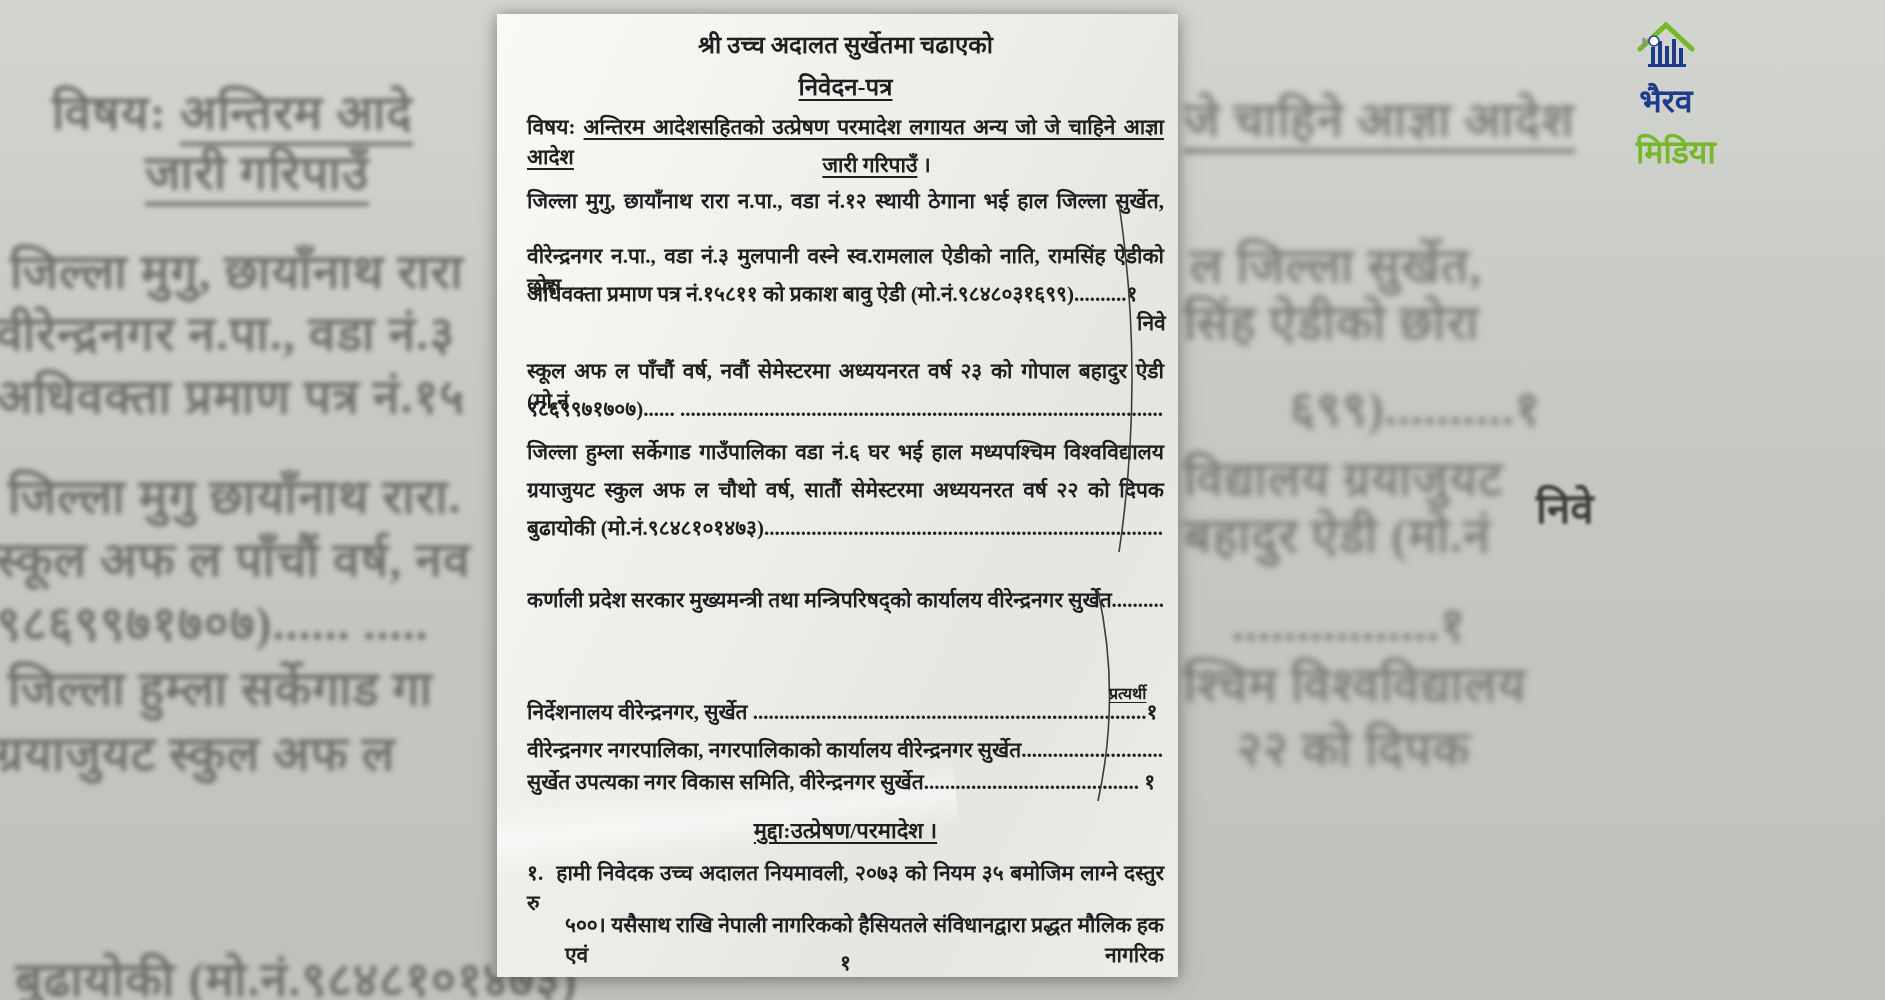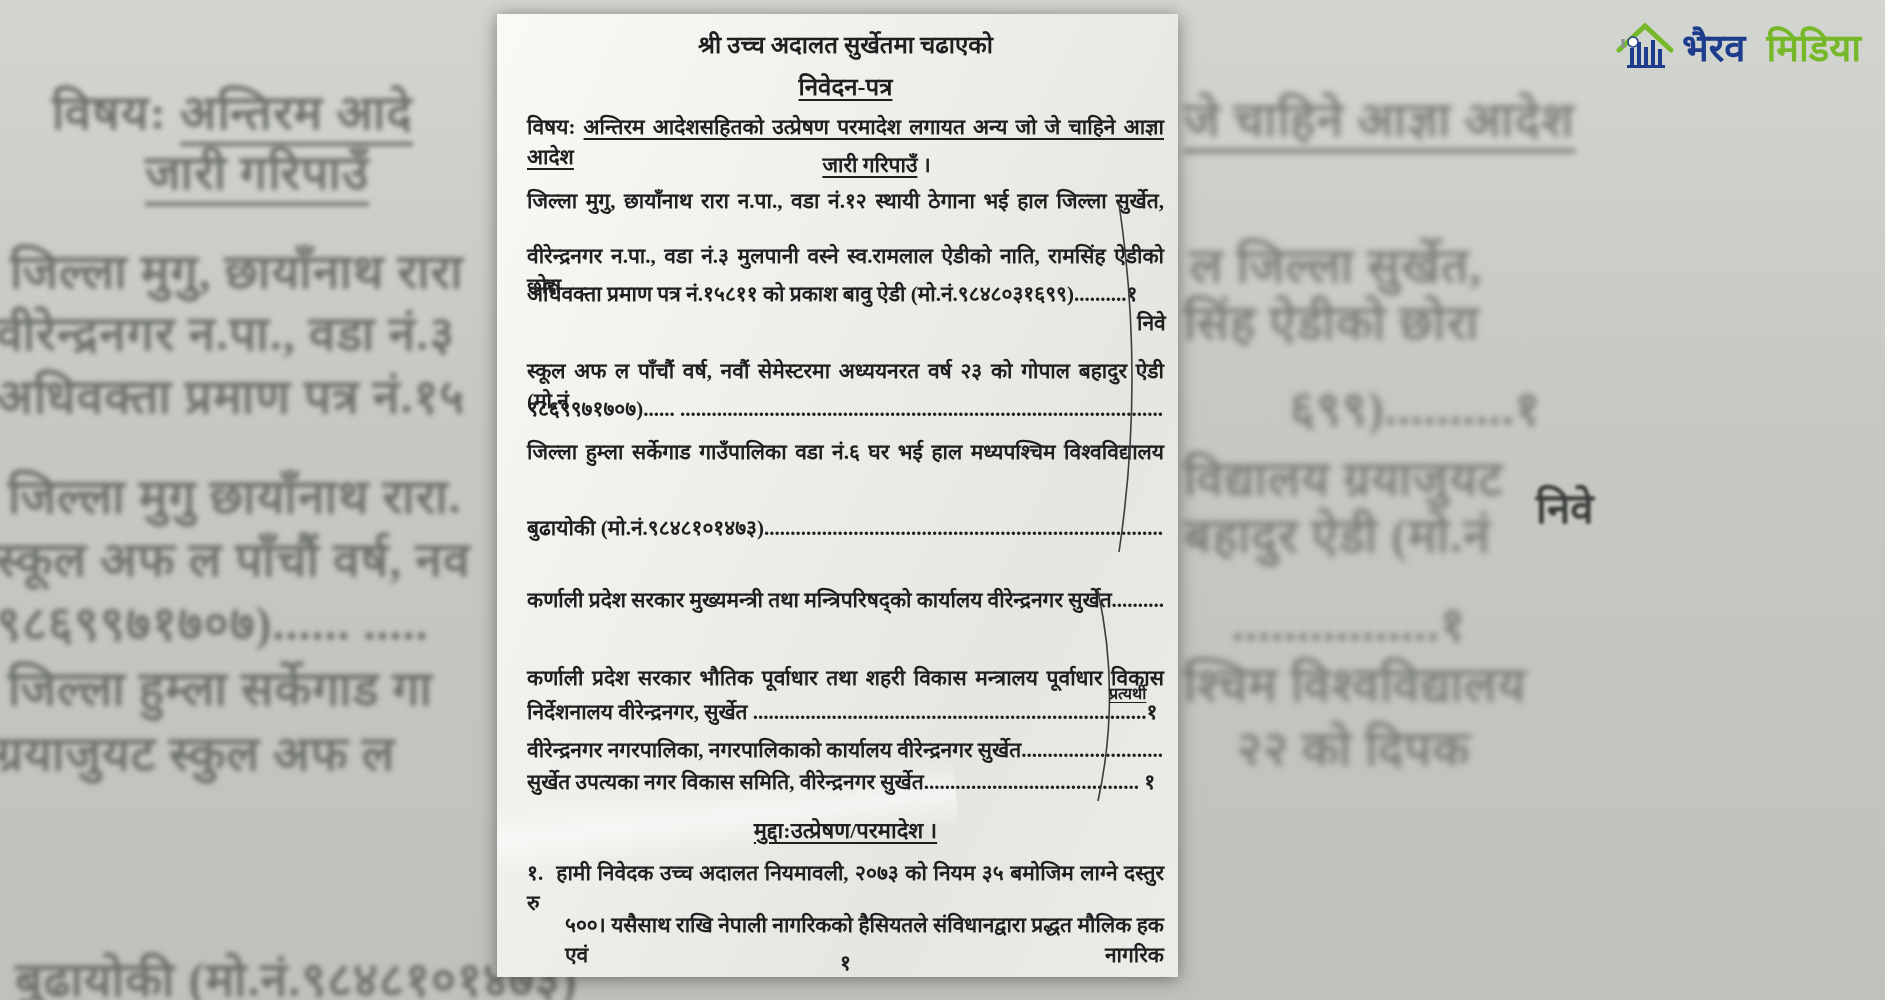--- a/index.html
+++ b/index.html
@@ -76,25 +76,26 @@
     position:absolute;z-index:3;font-weight:700;color:#1f1f1f;white-space:nowrap;
   }
   .lbl-nive{left:640px;top:294px;font-size:21px;text-align:center;}
   .lbl-prat{left:612px;top:668px;font-size:16px;text-decoration:underline;text-underline-offset:3px;}
   .brace{position:absolute;z-index:3;}
   .brace1{left:618px;top:188px;}
   .brace2{left:598px;top:575px;}
   
   .logo{
     position:absolute;left:1616px;top:20px;z-index:3;display:flex;align-items:center;gap:8px;
-    font-family:"Liberation Sans","DejaVu Sans",sans-serif;font-weight:700;font-size:38px;
+    font-family:"Liberation Sans","DejaVu Sans",sans-serif;font-weight:700;font-size:32px;
     white-space:nowrap;
+    flex-direction:column;
   }
   .logo .p1{color:#1e3c8c;}
-  .logo .p2{color:#76b82a;margin-left:13px;}
+  .logo .p2{color:#76b82a;margin-left:20px;}
 </style>
 </head>
 <body>
 
 <div class="bg-line bl0"><span>विषय: </span><span class="ul">अन्तिरम आदे</span></div>
 <div class="bg-line bl1"><span class="ul">जारी गरिपाउँ</span></div>
 <div class="bg-line bl2">जिल्ला मुगु, छायाँनाथ रारा</div>
 <div class="bg-line bl3">वीरेन्द्रनगर न.पा., वडा नं.३</div>
 <div class="bg-line bl4">अधिवक्ता प्रमाण पत्र नं.१५</div>
 <div class="bg-line bl5">जिल्ला मुगु छायाँनाथ रारा.</div>
@@ -124,25 +125,25 @@
   <div class="dl sj2"><span class="u">जारी गरिपाउँ</span><span> ।</span></div>
 
   <div class="dl jl p1a">जिल्ला मुगु, छायाँनाथ रारा न.पा., वडा नं.१२ स्थायी ठेगाना भई हाल जिल्ला सुर्खेत,</div>
   <div class="dl jl p1b">वीरेन्द्रनगर न.पा., वडा नं.३ मुलपानी वस्ने स्व.रामलाल ऐडीको नाति, रामसिंह ऐडीको छोरा</div>
   <div class="dl p1c">अधिवक्ता प्रमाण पत्र नं.१५८११ को प्रकाश बावु ऐडी (मो.नं.९८४८०३१६९९)..........१</div>
 
   <div class="dl jl p2b">स्कूल अफ ल पाँचौं वर्ष, नवौं सेमेस्टरमा अध्ययनरत वर्ष २३ को गोपाल बहादुर ऐडी (मो.नं</div>
   <div class="dl p2c">९८६९९७१७०७)...... .................................................................................................१</div>
 
   <div class="dl jl p3a">जिल्ला हुम्ला सर्केगाड गाउँपालिका वडा नं.६ घर भई हाल मध्यपश्चिम विश्वविद्यालय</div>
+  <div class="dl jl p3b">ग्रयाजुयट स्कुल अफ ल चौथो वर्ष, सातौं सेमेस्टरमा अध्ययनरत वर्ष २२ को दिपक</div>
   <div class="dl p3c">बुढायोकी (मो.नं.९८४८१०१४७३)................................................................................१</div>
 
 
   <div class="dl r0">कर्णाली प्रदेश सरकार मुख्यमन्त्री तथा मन्त्रिपरिषद्को कार्यालय वीरेन्द्रनगर सुर्खेत.............१</div>
-  <div class="dl jl r2">कर्णाली प्रदेश सरकार भौतिक पूर्वाधार तथा शहरी विकास मन्त्रालय पूर्वाधार विकास</div>
   <div class="dl r3">निर्देशनालय वीरेन्द्रनगर, सुर्खेत ...........................................................................१</div>
   <div class="dl r4">वीरेन्द्रनगर नगरपालिका, नगरपालिकाको कार्यालय वीरेन्द्रनगर सुर्खेत...........................१</div>
   <div class="dl r5">सुर्खेत उपत्यका नगर विकास समिति, वीरेन्द्रनगर सुर्खेत......................................... १</div>
 
   <div class="dl ctr case"><span class="u">मुद्दा:उत्प्रेषण/परमादेश ।</span></div>
 
   <div class="dl jl b1"><span class="bold">१.</span>&nbsp;&nbsp;<span>हामी निवेदक उच्च अदालत नियमावली, २०७३ को नियम ३५ बमोजिम लाग्ने दस्तुर रु</span></div>
   <div class="dl jl b2">५००। यसैसाथ राखि नेपाली नागरिकको हैसियतले संविधानद्वारा प्रद्धत मौलिक हक एवं नागरिक</div>
 
   <div class="dl ctr pgnum">१</div>

